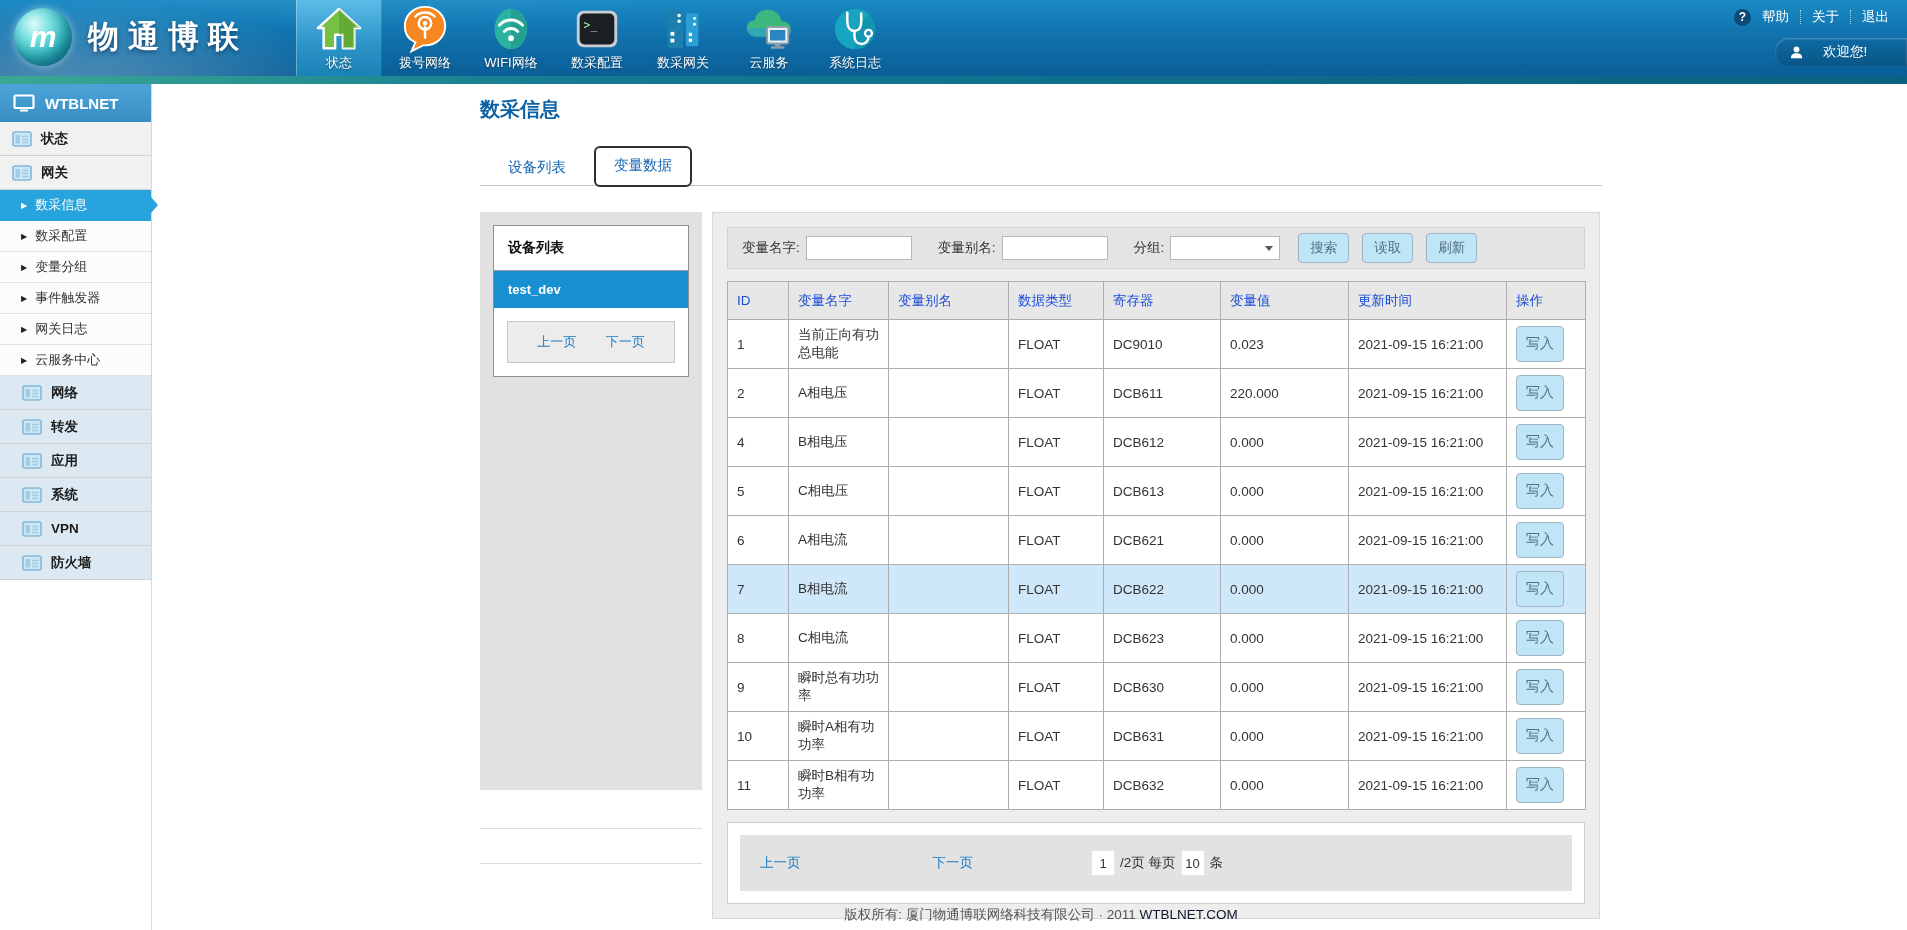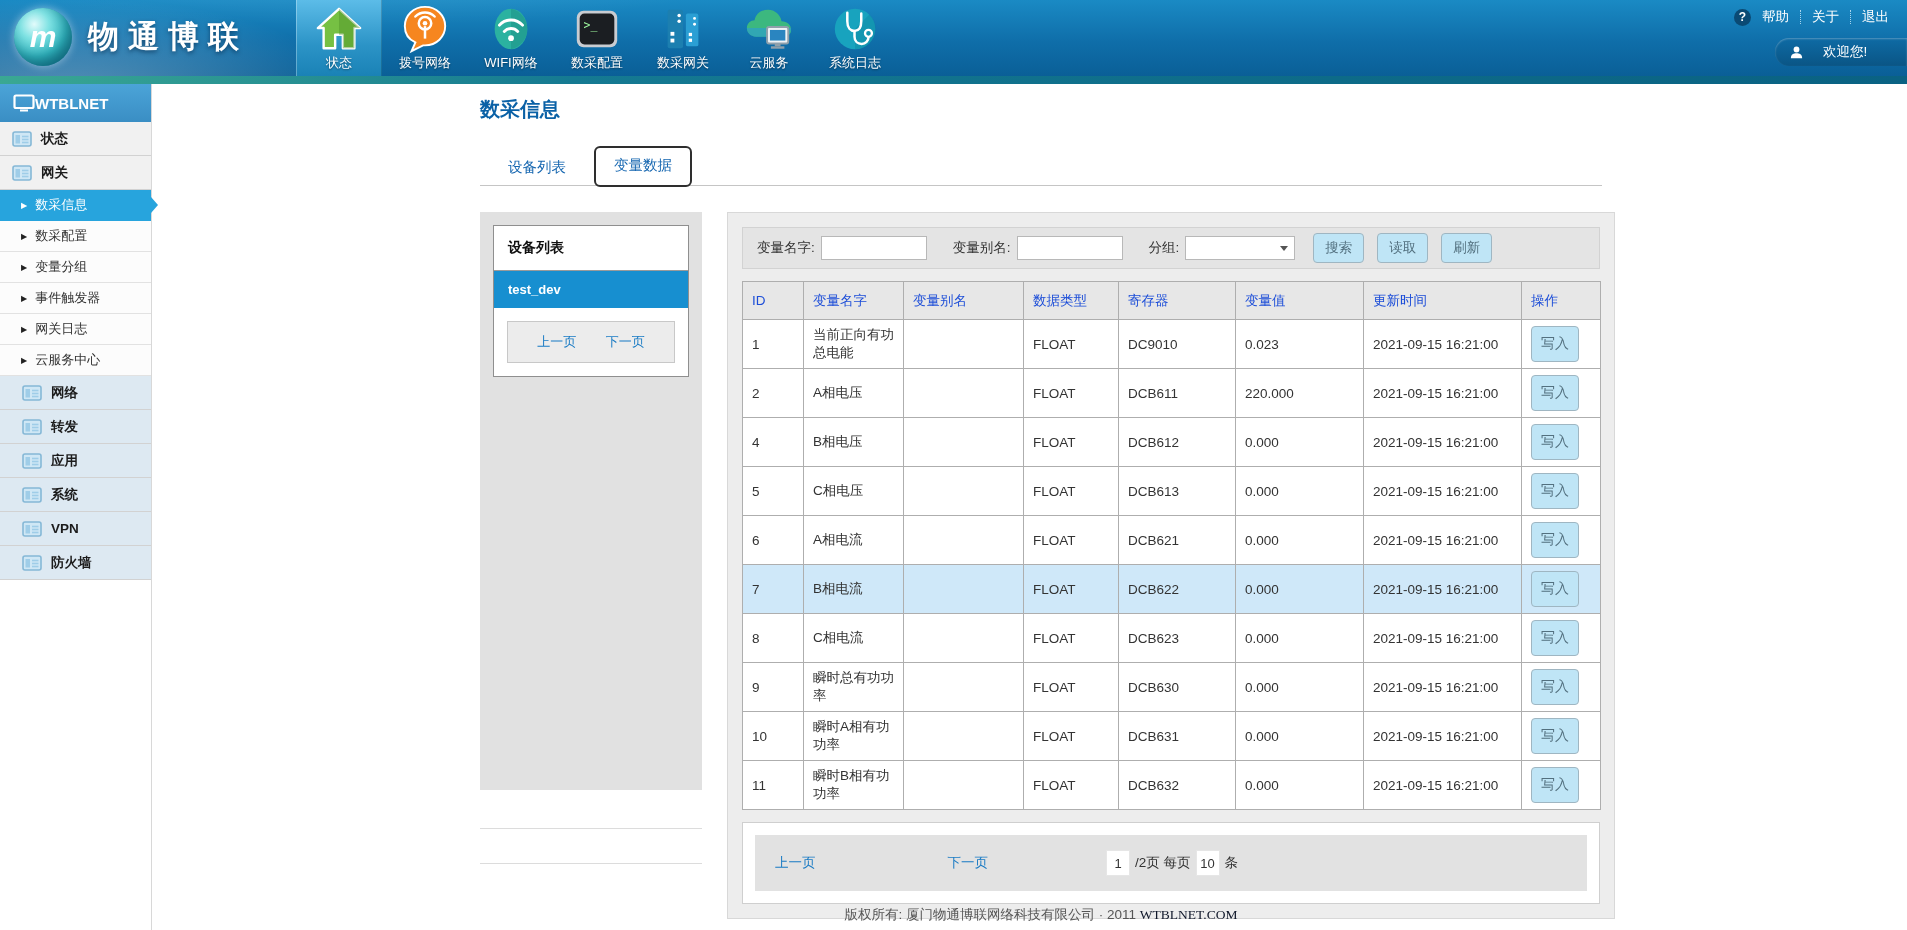--- a/index.html
+++ b/index.html
@@ -1,21 +1,21 @@
 <!DOCTYPE html>
 <html><head>
 <meta charset="utf-8">
 <style>
   * { margin:0; padding:0; box-sizing:border-box; }
   html,body { width:1907px; height:930px; }
   body {
     font-family:"Liberation Sans","DejaVu Sans",sans-serif;
     background:#fff; overflow:hidden; position:relative;
   }
-  a { text-decoration:none; cursor:pointer;font-family:Liberation Serif, serif; }
+  a { text-decoration:none; cursor:pointer; }
 
   
   .topbar {
     position:absolute; left:0; top:0; width:1907px; height:76px;
     background:linear-gradient(180deg,#1a8ac4 0%,#0f6ea9 55%,#0a5f97 100%);
     z-index:20;
   }
   .nav-glow {
     position:absolute; inset:0; pointer-events:none;
     background:
@@ -70,21 +70,21 @@
   }
 
   
   .sidebar {
     position:absolute; left:0; top:84px; width:152px; bottom:0;
     background:#fff; border-right:1px solid #d8d8d8; z-index:10;
   }
   .sb-header {
     height:38px; background:linear-gradient(180deg,#4ba4d8 0%,#3a8ec4 100%);
     color:#fff; font-weight:bold; font-size:15px;
-    display:flex; align-items:center; gap:0; padding-left:13px;
+    display:flex; align-items:center; gap:10px; padding-left:13px;
   }
   .sb-item {
     height:34px; display:flex; align-items:center; gap:9px; padding-left:12px;
     background:#f1f1f1; border-bottom:1px solid #d2d2d2;
     color:#1c1c1c; font-weight:bold; font-size:13.5px; cursor:pointer;
   }
   .sb-item.tint { background:#dde9f2;padding-left:22px; }
   .sb-sub {
     height:31px; display:flex; align-items:center; gap:8px; padding-left:21px;
     background:#fcfcfc; border-bottom:1px solid #e2e2e2;
@@ -120,21 +120,21 @@
   .device-name-header { padding:9px 14px; background:#ececec; color:#444; font-size:13px; border-bottom:1px solid #cfcfcf; }
   .device-row { padding:11px 14px; background:#178fd0; color:#fff; font-weight:bold; font-size:13px; cursor:pointer; }
   .device-pager { margin:13px; border:1px solid #c8c8c8; background:#ececec; padding:11px 0; display:flex; justify-content:space-evenly; font-size:13px; }
   .device-pager a { color:#1a7bc4; }
   .below-line { position:absolute; left:0; width:222px; border-top:1px solid #dcdcdc; }
   .below-line.l1 { top:616px; }
   .below-line.l2 { top:651px; }
 
   
   .data-panel {
-    position:absolute; left:247px; top:0; width:888px;
+    position:absolute; left:232px; top:0; width:888px;
     background:#ededed; border:1px solid #d8d8d8; padding:14px;
   }
   .filter-bar {
     height:42px; background:#e4e4e4; border:1px solid #d2d2d2;
     display:flex; align-items:center; padding:0 14px; font-size:13.5px; color:#333;
   }
   .filter-bar label { margin-right:6px; }
   .txt-input { width:106px; height:24px; border:1px solid #b8b8b8; background:#fff; font-size:13px; padding:0 5px; color:#333; }
   .gap-l { margin-left:26px; }
   .select-wrap { position:relative; display:inline-block; }

